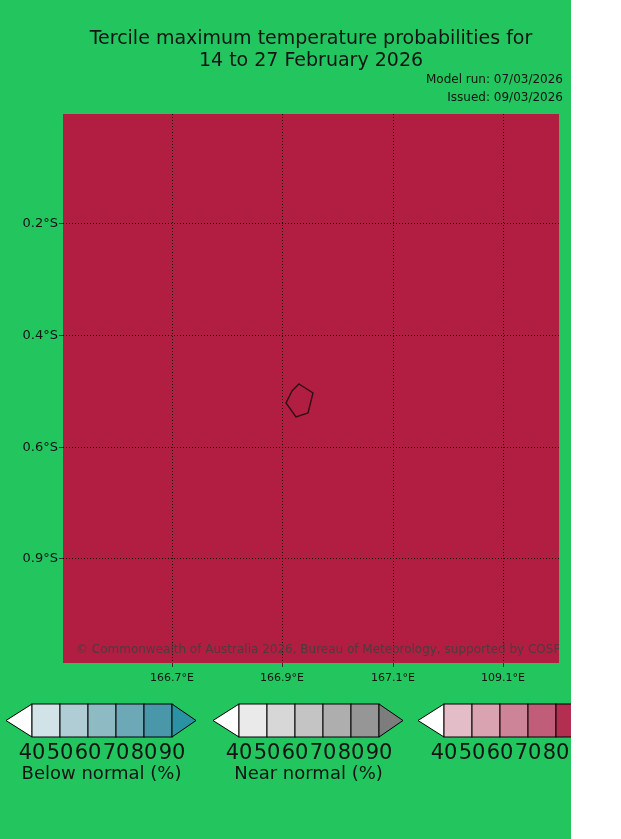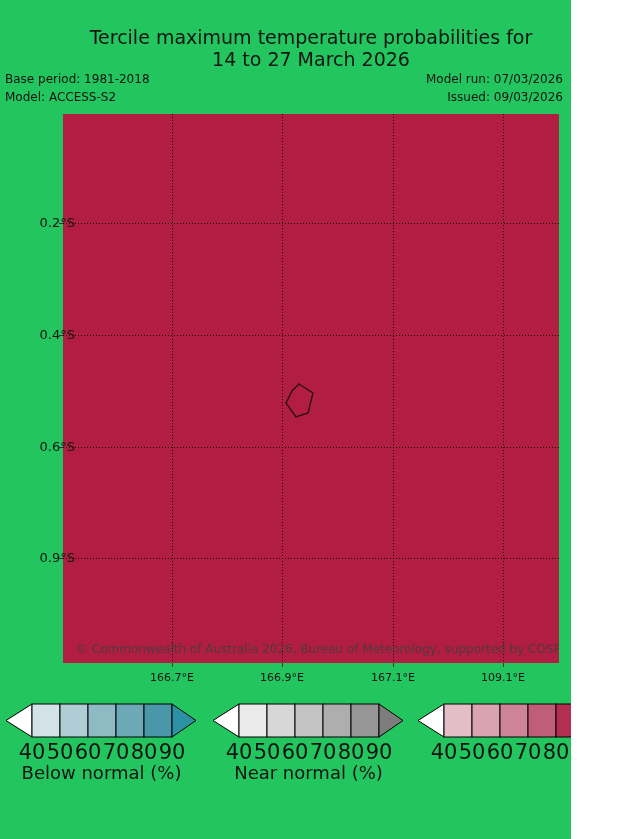--- a/index.html
+++ b/index.html
@@ -14,45 +14,41 @@
   .meta-right{right:8px;top:70px;text-align:right;}
 
   .map{position:absolute;left:63px;top:114px;width:496px;height:549px;overflow:hidden;}
   .vgrid{position:absolute;top:0;width:1px;height:100%;
          background-image:repeating-linear-gradient(to bottom,rgba(0,0,0,.85) 0 1px,transparent 1px 3px);}
   .hgrid{position:absolute;left:0;height:1px;width:100%;
          background-image:repeating-linear-gradient(to right,rgba(0,0,0,.85) 0 1px,transparent 1px 3px);}
   .island-svg{position:absolute;left:0;top:0;}
   .copyright{position:absolute;left:13px;top:528px;font-size:12px;color:#3f3f3f;opacity:.85;white-space:nowrap;}
 
-  .ytick{position:absolute;left:0;width:58px;text-align:right;font-size:13px;color:#141414;padding-left:17px;}
+  .ytick{position:absolute;left:0;width:58px;text-align:right;font-size:13px;color:#141414;}
   .xtick{position:absolute;top:671px;width:90px;text-align:center;font-size:11px;color:#141414;}
   .xstub{position:absolute;top:663px;width:1px;height:4px;background:#333;}
   .ystub{position:absolute;left:59px;width:4px;height:1px;background:#333;}
 
   .cbar-group{position:absolute;top:703px;width:193px;}
   .cbar-svg{display:block;}
   .cbar-ticks{position:relative;height:21px;}
   .ct{position:absolute;top:1px;width:28px;text-align:center;font-size:21px;color:#141414;}
   .cbar-label{text-align:center;font-size:18px;color:#141414;margin-top:2px;white-space:nowrap;}
 </style>
 </head>
 <body>
 
 <div class="page">
 
   <div class="title">
     <div>Tercile maximum temperature probabilities for</div>
-    <div>14 to 27 March 2026</div>
+    <div>14 to 27 February 2026</div>
   </div>
 
-  <div class="meta meta-left">
-    <div>Base period: 1981-2018</div>
-    <div>Model: ACCESS-S2</div>
-  </div>
   <div class="meta meta-right">
     <div>Model run: 07/03/2026</div>
     <div>Issued: 09/03/2026</div>
   </div>
 
   <div class="map" style="background: rgb(177, 30, 65);">
     <div class="vgrid" style="left:109px"></div>
     <div class="vgrid" style="left:219px"></div>
     <div class="vgrid" style="left:330px"></div>
     <div class="vgrid" style="left:440px"></div>

